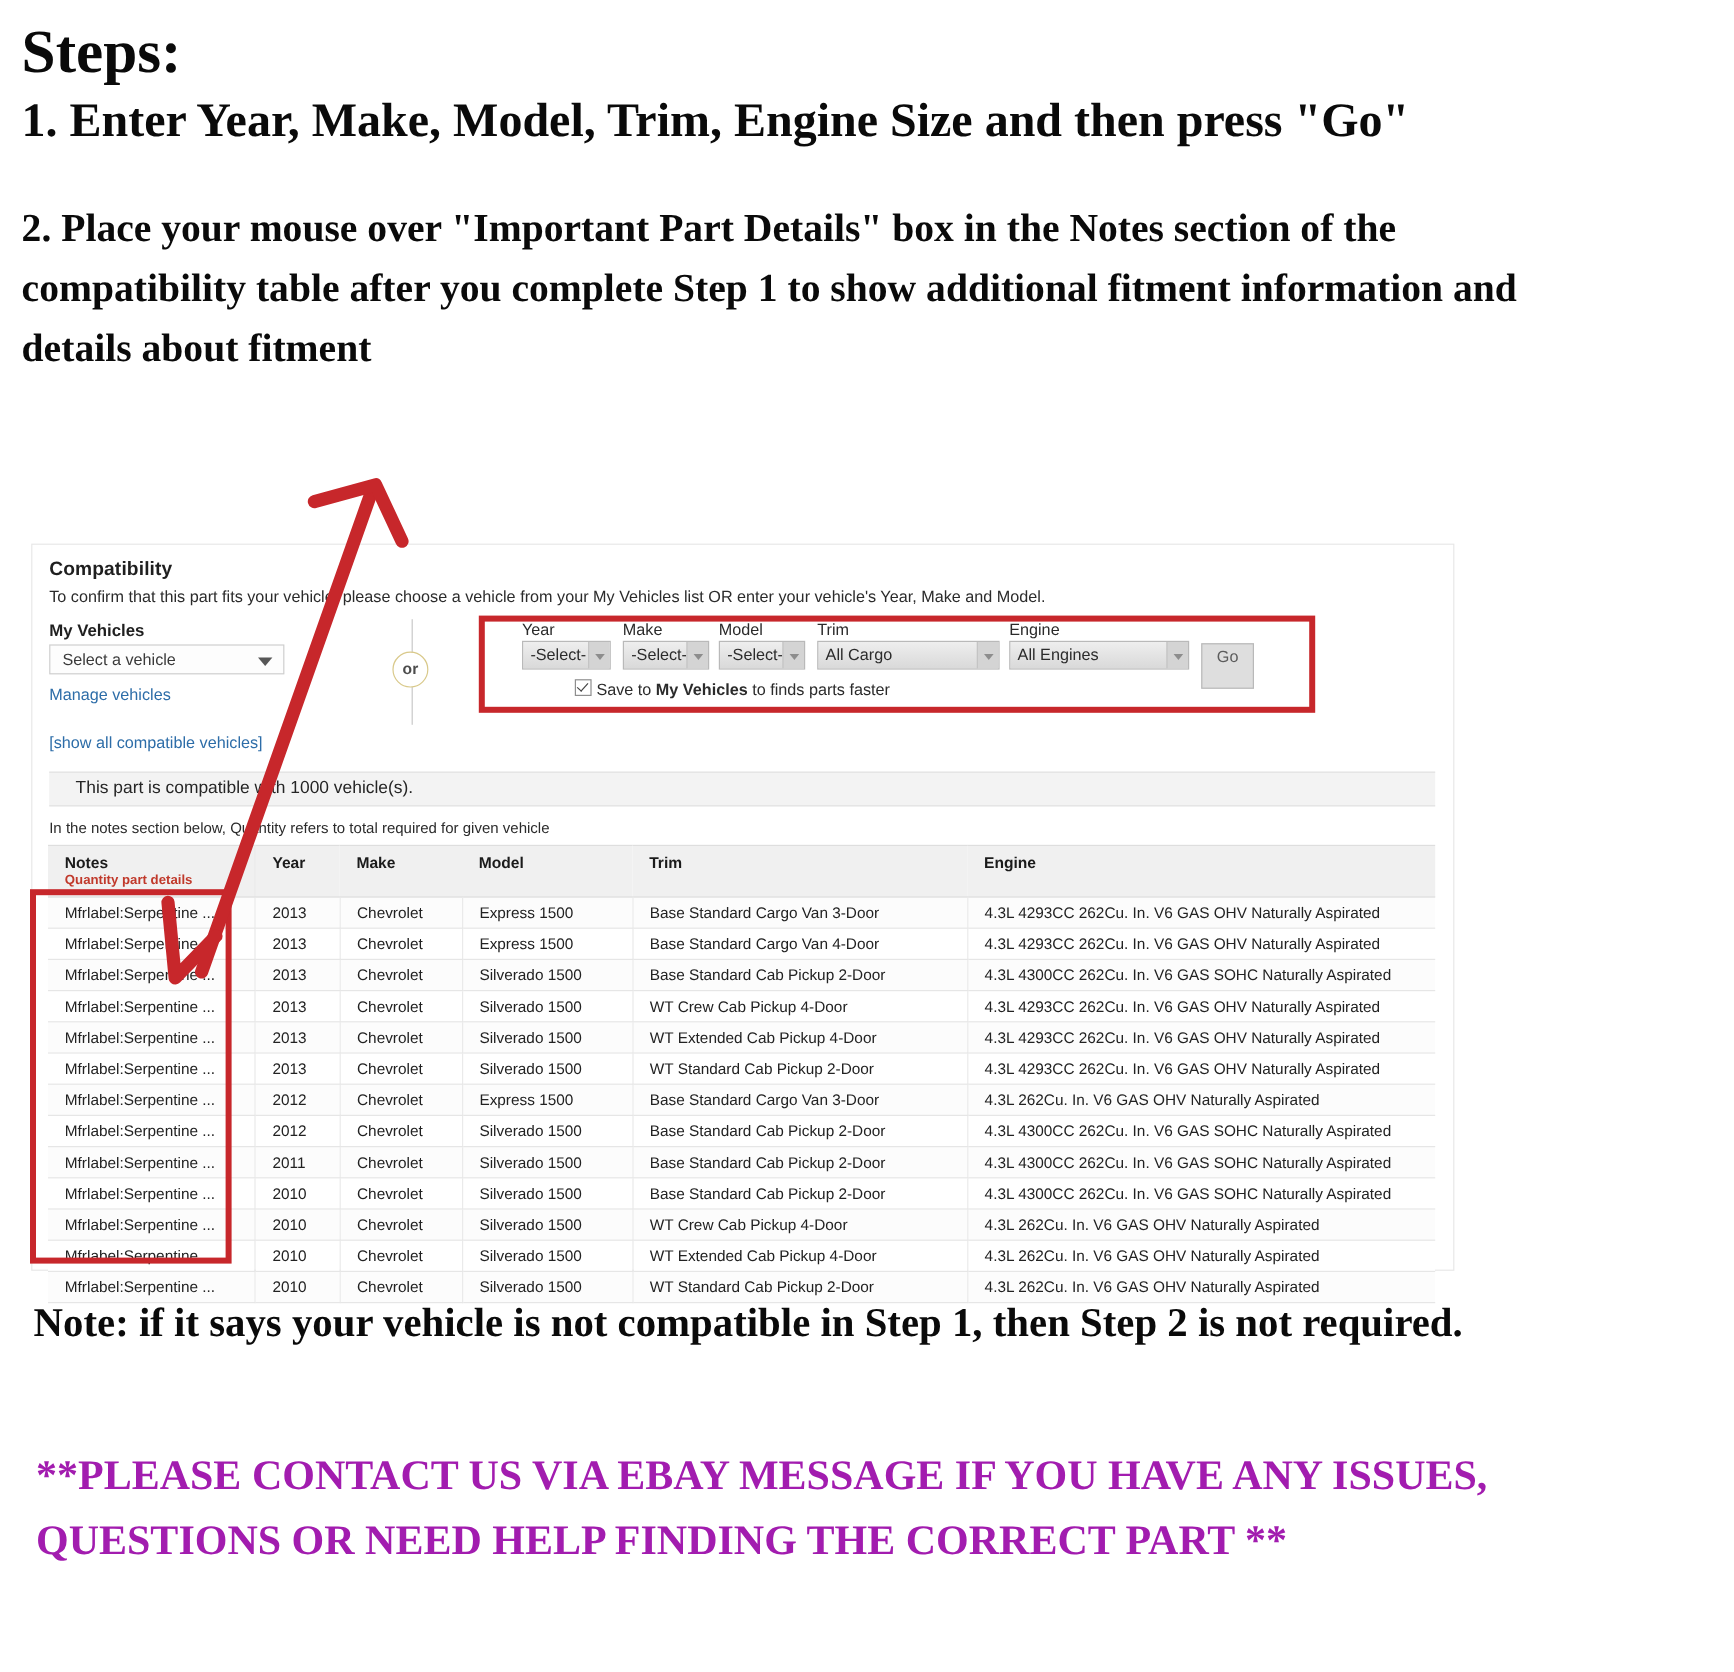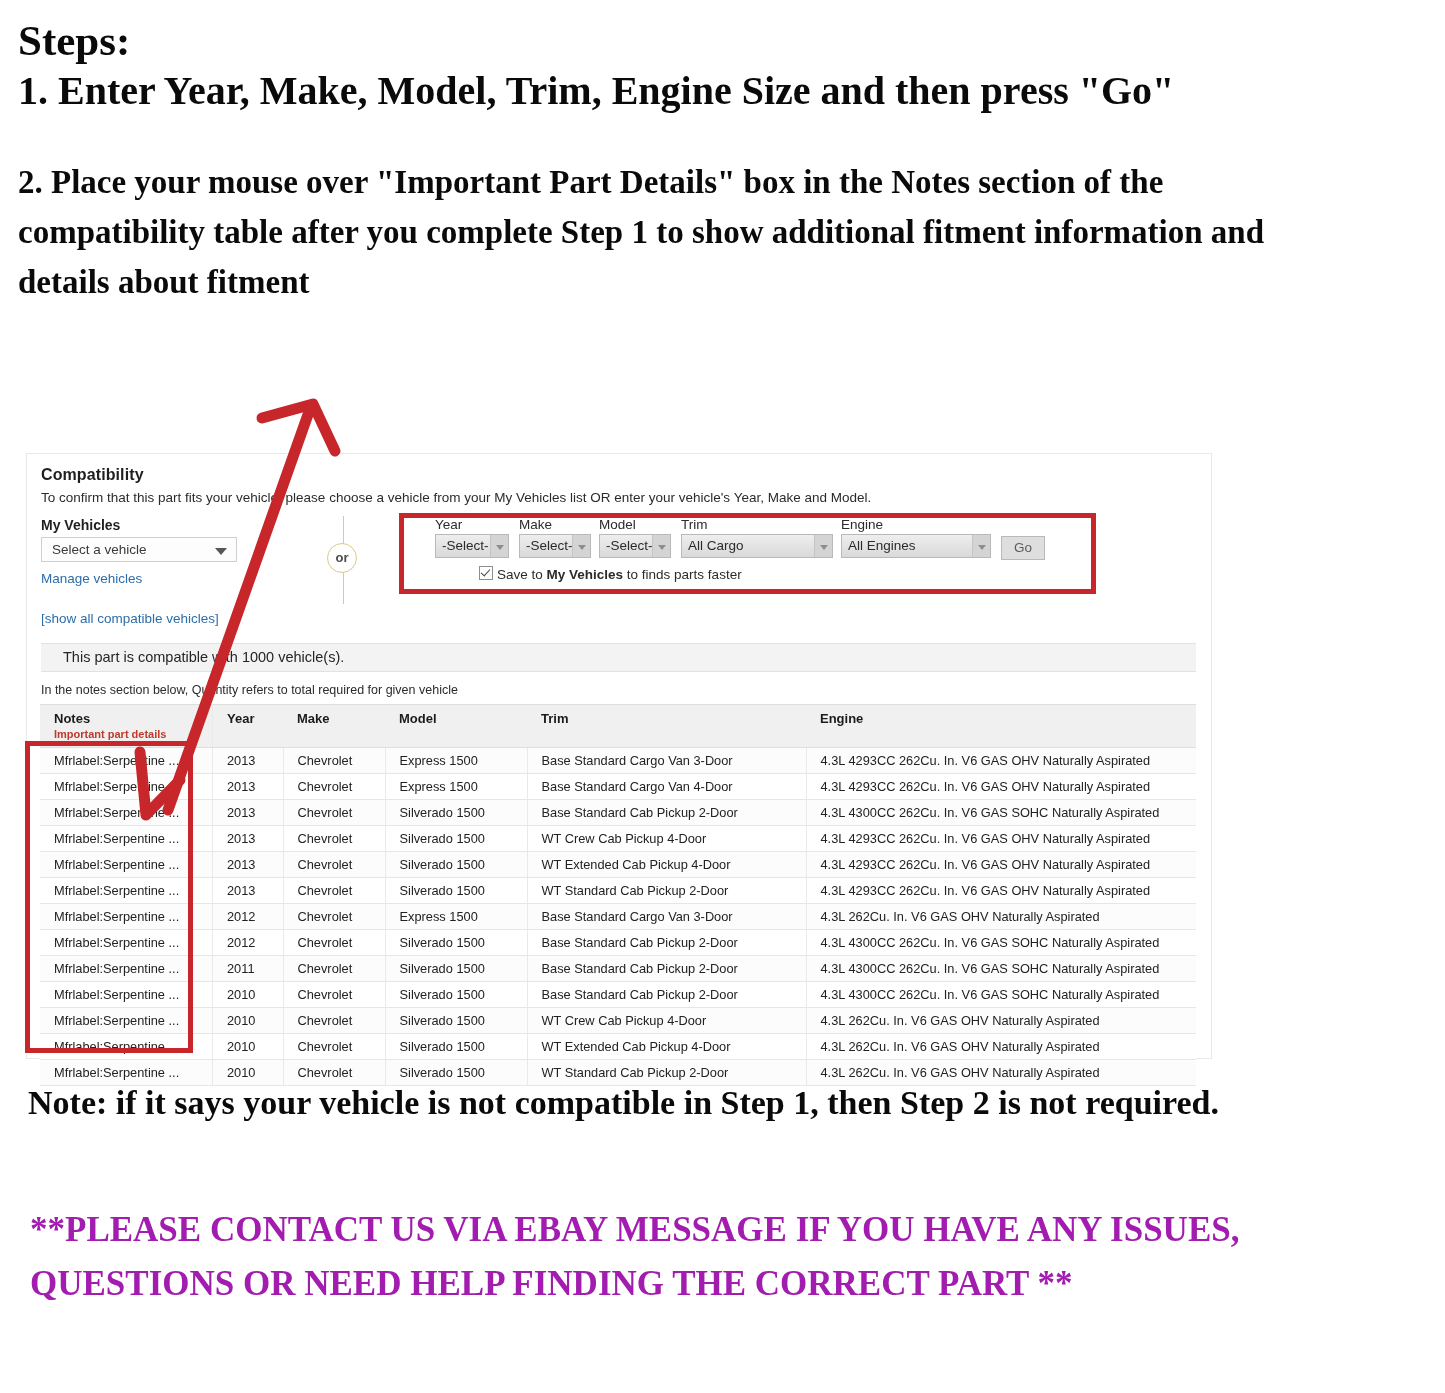--- a/index.html
+++ b/index.html
@@ -29,21 +29,21 @@
     font-size: 53px;
     line-height: 1.06;
     letter-spacing: -0.3px;
     margin: 0 0 4px 0;
     white-space: nowrap;
   }
   .steps-label {
     font-family: "Liberation Serif", serif;
     font-weight: bold;
     color: #0a0a0a;
-    font-size: 43px;
+    font-size: 51px;
     line-height: 1.05;
     margin: 4px 0 6px 0;
   }
   .step-one {
     font-family: "Liberation Serif", serif;
     font-weight: bold;
     color: #0a0a0a;
     font-size: 40px;
     line-height: 1.1;
     margin: 0;
@@ -238,21 +238,21 @@
   #field-make  { left: 492px; width: 72px; }
   #field-model { left: 572px; width: 72px; }
   #field-trim  { left: 654px; width: 152px; }
   #field-engine{ left: 814px; width: 150px; }
 
   .go-btn {
     position: absolute;
     left: 974px;
     top: 82px;
     width: 44px;
-    height: 24px;
+    height: 38px;
     border: 1px solid #b9b9b9;
     background: #dedede;
     color: #5c5c5c;
     font-size: 13.5px;
     text-align: center;
     line-height: 22px;
     box-sizing: border-box;
     cursor: pointer;
   }
 
@@ -501,21 +501,21 @@
     <div class="compat-bar">
       <span>This part is compatible with 1000 vehicle(s).</span>
     </div>
     <div class="notes-hint">In the notes section below, Quantity refers to total required for given vehicle</div>
 
     <table class="ctable">
       <thead>
         <tr>
           <th class="col-notes">
             <span>Notes</span>
-            <span class="sublabel">Important part details</span>
+            <span class="sublabel">Quantity part details</span>
           </th>
           <th class="col-year">Year</th>
           <th class="col-make">Make</th>
           <th class="col-model">Model</th>
           <th class="col-trim">Trim</th>
           <th class="col-engine">Engine</th>
         </tr>
       </thead>
       <tbody id="table-body">
           <tr>

